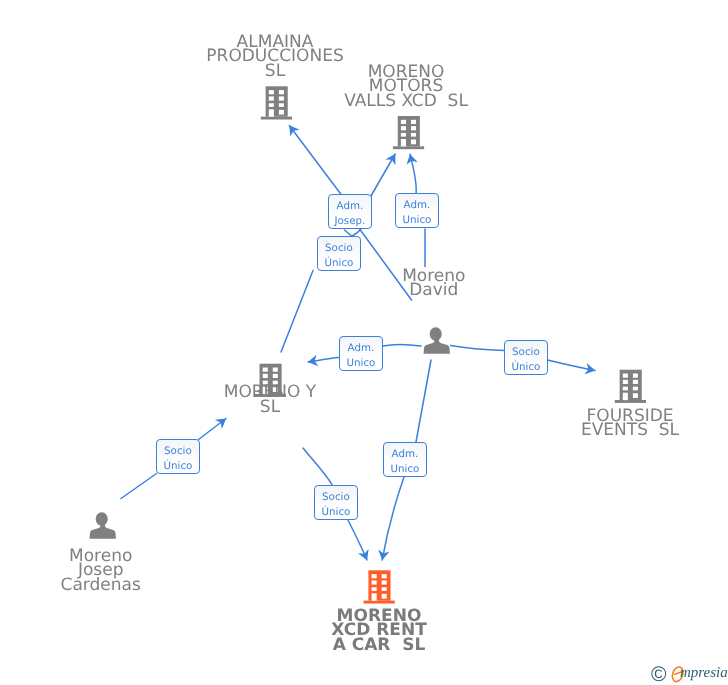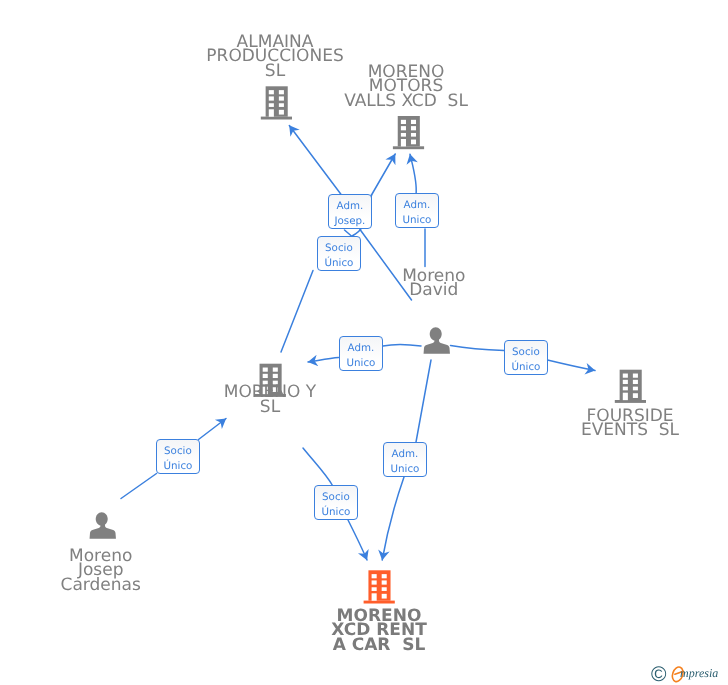--- a/index.html
+++ b/index.html
@@ -18,21 +18,21 @@
   .ebox{position:absolute;box-sizing:border-box;border:1.4px solid #3b80de;
         border-radius:4px;background:linear-gradient(#f4f5f7,#ffffff 72%);color:#3b80de;
         font-family:"DejaVu Sans",sans-serif;
         font-size:10.3px;line-height:14.8px;text-align:center;padding-top:4px;}
   .ebox div{height:14.8px;}
   .wm{position:absolute;white-space:nowrap;}
   .wm-c{position:absolute;left:1.0px;top:3.6px;font-family:"Liberation Sans",sans-serif;
         font-size:21px;color:#2c5f70;line-height:15px;}
   .wm-e{position:absolute;left:21px;top:1.8px;line-height:0;}
   .wm-r{position:absolute;left:30px;top:0.5px;font-family:"Liberation Serif",serif;
-        font-style:italic;font-size:12px;color:#2c5f70;line-height:18px;}
+        font-style:italic;font-size:15px;color:#2c5f70;line-height:18px;}
 </style>
 </head>
 <body>
 
 <div id="stage">
 
   <svg id="edges" viewBox="0 0 728 685">
     <defs>
       <marker id="ah" viewBox="0 0 12 12" refX="10.6" refY="6" markerWidth="12" markerHeight="12" markerUnits="userSpaceOnUse" orient="auto-start-reverse">
         <path d="M 10.8 6 L 1.0 0.2 L 3.9 6 L 1.0 11.8 Z" fill="#3b80de"></path>

